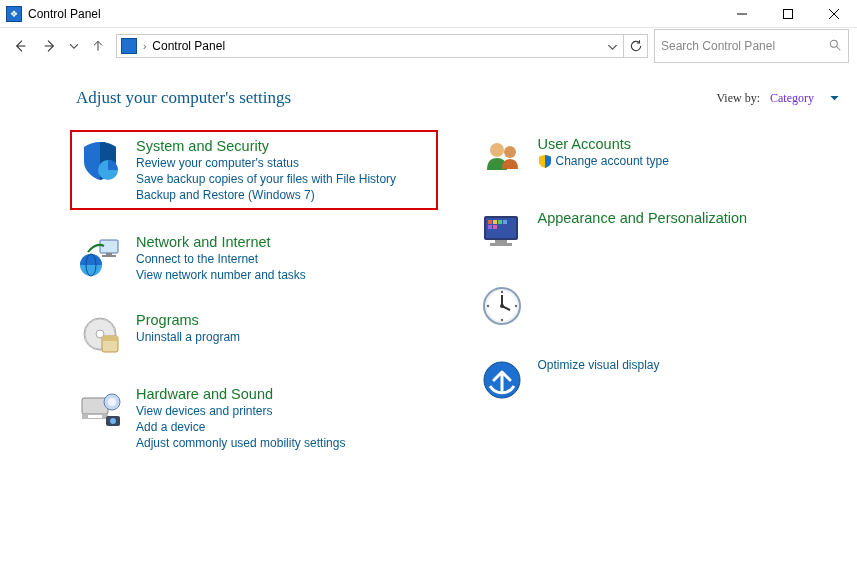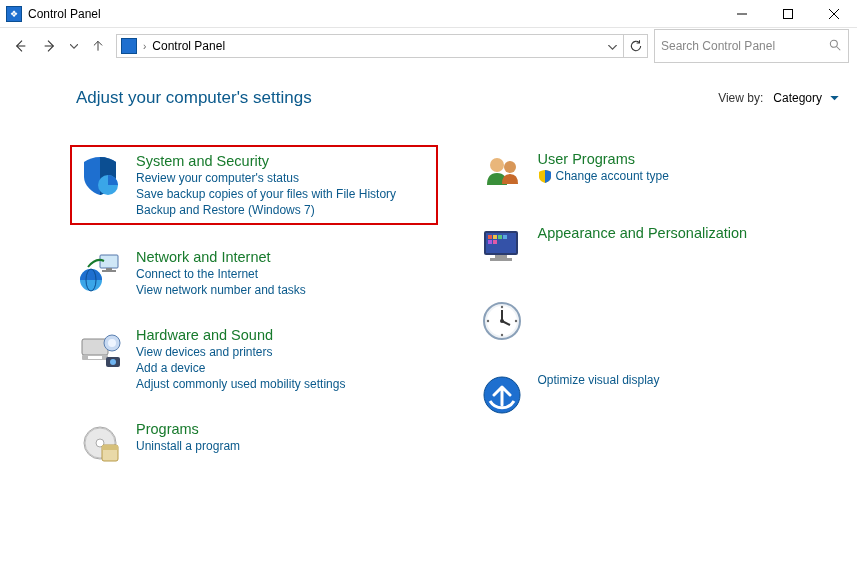--- a/index.html
+++ b/index.html
@@ -94,33 +94,34 @@
   }
   .search-box input::placeholder { color:#888; }
   .search-box .search-icon { color:#888; }
 
   
   .content {
     padding: 24px 18px 10px 76px;
   }
   .header-row {
     display:flex; align-items:center;
-    margin-bottom: 37px;
+    margin-bottom: 22px;
+    font-family: Liberation Serif, serif;
   }
   .header-row h1 {
     flex:1;
     font-size: 17px;
     font-weight: 400;
     color: #0b5a8c;
   }
   .view-by {
     font-size:12px; color:#333;
     display:flex; align-items:flex-start; gap:10px;
   }
-  .view-by .vb-value { color:#000000; display:flex; align-items:center; gap:8px; }
+  .view-by .vb-value { color:#6d28d9; display:flex; align-items:center; gap:16px; }
 
   .columns {
     display:flex;
     gap: 40px;
   }
   .col { flex:1; }
 
   .category {
     display:flex;
     gap: 14px;
@@ -278,59 +279,59 @@
               <a class="cat-link">Connect to the Internet</a>
             </div>
             <div class="cat-link-row">
               <a class="cat-link">View network number and tasks</a>
             </div>
           </div>
         </div>
         <div class="category">
           <div class="cat-icon">
             <svg viewBox="0 0 44 44">
+              <use href="#ico-programs"></use>
+            </svg>
+          </div>
+          <div class="cat-body">
+            <a class="cat-title">Programs</a>
+            <div class="cat-link-row">
+              <a class="cat-link">Uninstall a program</a>
+            </div>
+          </div>
+        </div>
+        <div class="category">
+          <div class="cat-icon">
+            <svg viewBox="0 0 44 44">
               <use href="#ico-hardware"></use>
             </svg>
           </div>
           <div class="cat-body">
             <a class="cat-title">Hardware and Sound</a>
             <div class="cat-link-row">
               <a class="cat-link">View devices and printers</a>
             </div>
             <div class="cat-link-row">
               <a class="cat-link">Add a device</a>
             </div>
             <div class="cat-link-row">
               <a class="cat-link">Adjust commonly used mobility settings</a>
-            </div>
-          </div>
-        </div>
-        <div class="category">
-          <div class="cat-icon">
-            <svg viewBox="0 0 44 44">
-              <use href="#ico-programs"></use>
-            </svg>
-          </div>
-          <div class="cat-body">
-            <a class="cat-title">Programs</a>
-            <div class="cat-link-row">
-              <a class="cat-link">Uninstall a program</a>
             </div>
           </div>
         </div>
       </div>
     <div class="col" id="right-col">
         <div class="category">
           <div class="cat-icon">
             <svg viewBox="0 0 44 44">
               <use href="#ico-users"></use>
             </svg>
           </div>
           <div class="cat-body">
-            <a class="cat-title">User Programs</a>
+            <a class="cat-title">User Accounts</a>
             <div class="cat-link-row">
               <span class="shield"><svg viewBox="0 0 14 14" width="14" height="14">
                   <use href="#ico-uac-shield"></use>
                 </svg></span>
               <a class="cat-link">Change account type</a>
             </div>
           </div>
         </div>
         <div class="category">
           <div class="cat-icon">

